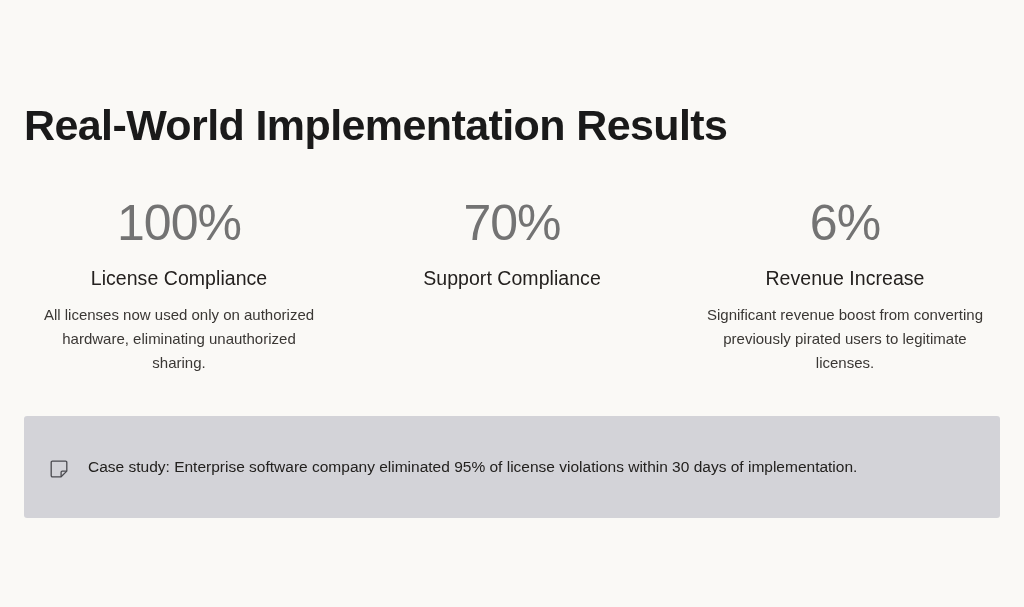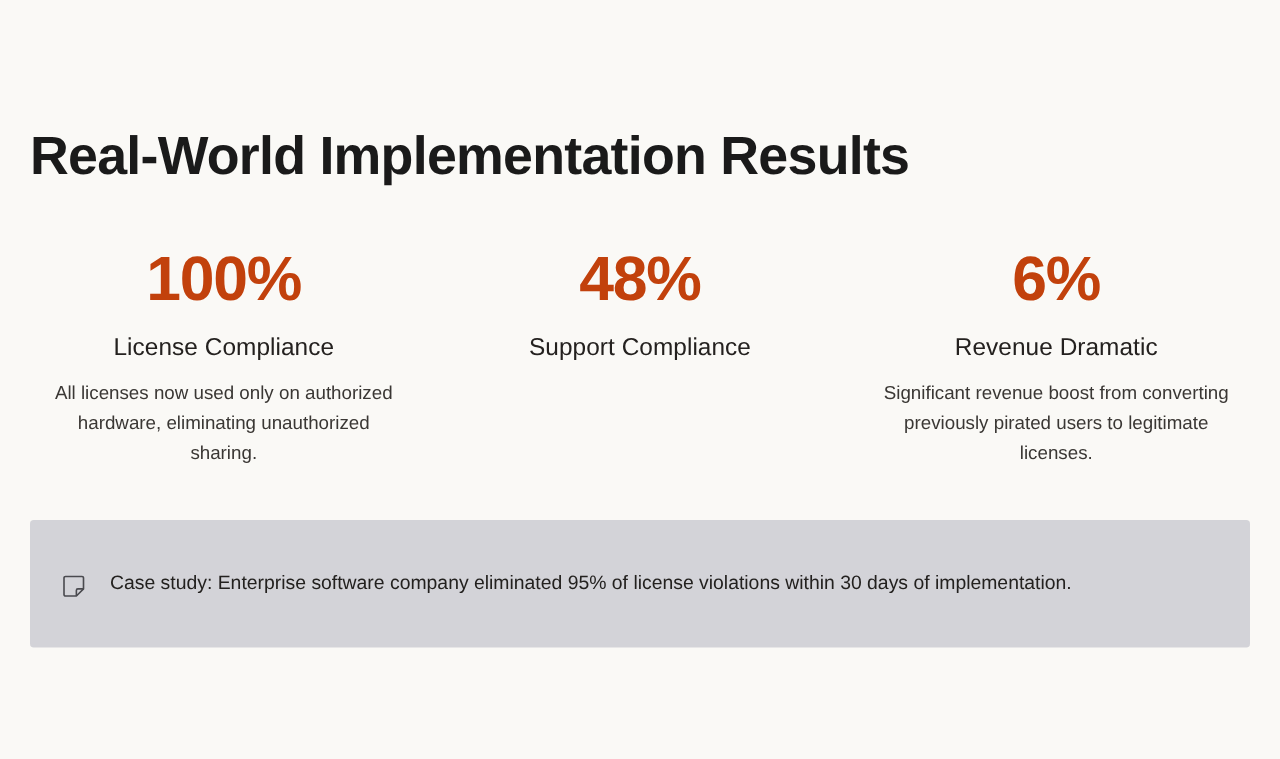--- a/index.html
+++ b/index.html
@@ -50,23 +50,23 @@
 
   .stat-col {
     width: 310px;
     text-align: center;
     box-sizing: border-box;
   }
 
   .stat-value {
     font-size: 50px;
     line-height: 62px;
-    font-weight: 700;
+    font-weight: 400;
     letter-spacing: -1px;
-    color: #c2410c;
+    color: #737373;
     margin: 0;
   }
 
   .stat-label {
     margin: 11px 0 0 0;
     font-size: 19.5px;
     line-height: 26px;
     font-weight: 400;
     color: #24211f;
     letter-spacing: 0.05px;
@@ -122,27 +122,27 @@
 
   <div class="stats-row">
 
     <div class="stat-col">
       <div class="stat-value">100%</div>
       <div class="stat-label">License Compliance</div>
       <div class="stat-desc">All licenses now used only on authorized hardware, eliminating unauthorized sharing.</div>
     </div>
 
     <div class="stat-col">
-      <div class="stat-value">48%</div>
+      <div class="stat-value">70%</div>
       <div class="stat-label">Support Compliance</div>
     </div>
 
     <div class="stat-col">
       <div class="stat-value">6%</div>
-      <div class="stat-label">Revenue Dramatic</div>
+      <div class="stat-label">Revenue Increase</div>
       <div class="stat-desc">Significant revenue boost from converting previously pirated users to legitimate licenses.</div>
     </div>
 
   </div>
 
   <div class="callout">
     <span class="callout-icon">
       <svg width="18" height="18" viewBox="0 0 18 18" aria-hidden="true">
         <path d="M2.4 1.2 H15.6 A1.2 1.2 0 0 1 16.8 2.4 V11.1 L11.1 16.8 H2.4 A1.2 1.2 0 0 1 1.2 15.6 V2.4 A1.2 1.2 0 0 1 2.4 1.2 Z" fill="none" stroke="#4a4a4f" stroke-width="1.3" stroke-linejoin="round"></path>
         <path d="M16.8 11.1 H12.3 A1.2 1.2 0 0 0 11.1 12.3 V16.8" fill="none" stroke="#4a4a4f" stroke-width="1.3" stroke-linejoin="round"></path>

